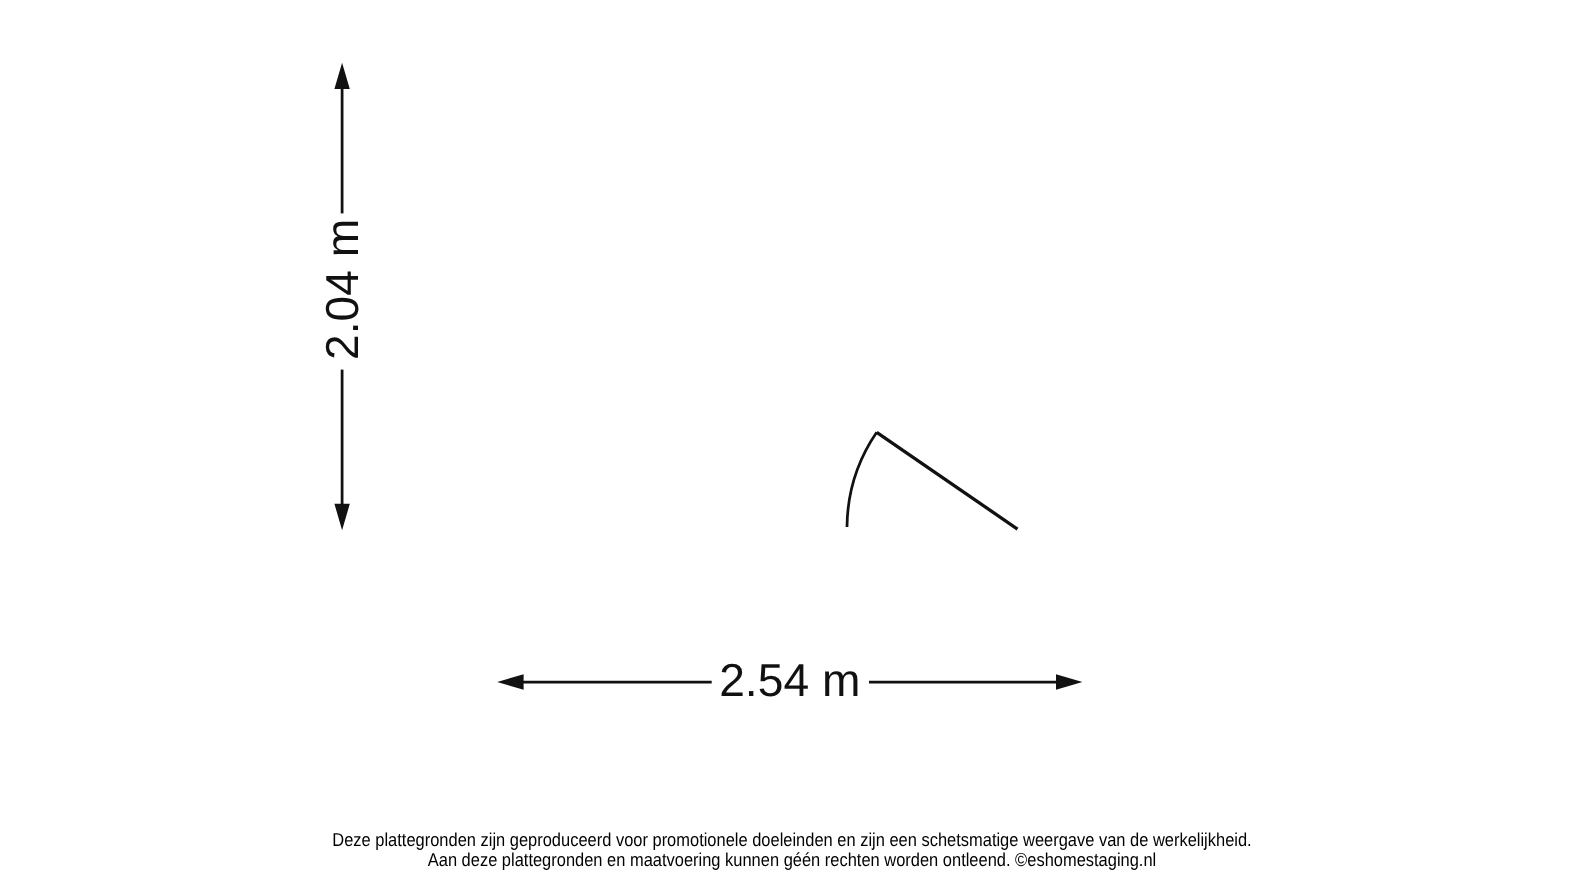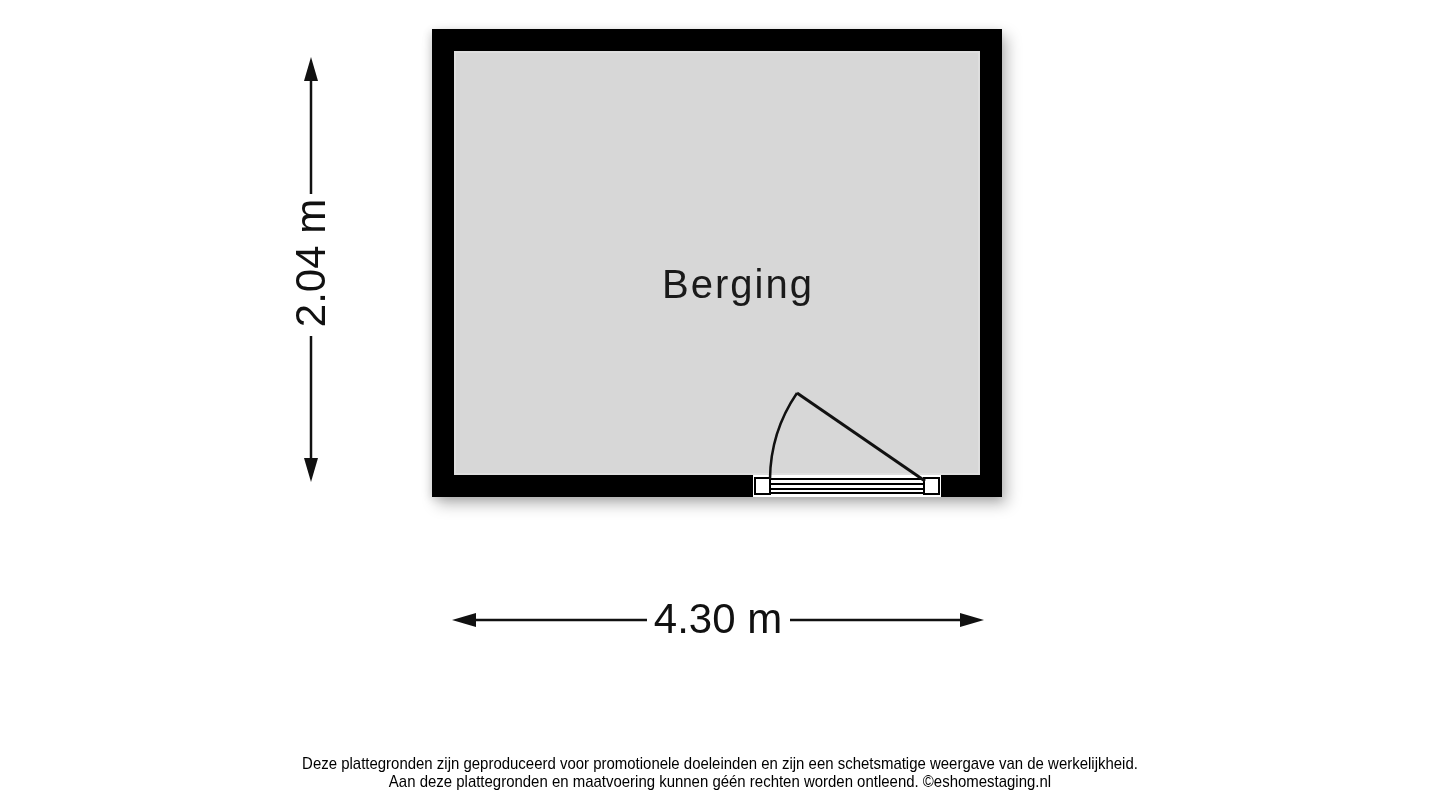--- a/index.html
+++ b/index.html
@@ -66,36 +66,20 @@
     font-size:17px;line-height:17.5px;color:#000;
     transform:scaleX(0.88);transform-origin:50% 0;
     letter-spacing:0;
   }
 </style>
 </head>
 <body>
 
 <div class="canvas">
 
-  <div class="walls">
-    <div class="floor">
-      <div class="room-label">
-        <span>Berging</span>
-      </div>
-    </div>
-
-    <div class="door-opening">
-      <div class="threshold">
-        <div class="tline tline-1"></div>
-        <div class="tline tline-2"></div>
-      </div>
-      <div class="jamb jamb-left"></div>
-      <div class="jamb jamb-right"></div>
-    </div>
-  </div>
 
   <svg class="overlay" viewBox="0 0 1440 810">
 
     <line x1="925" y1="481" x2="797" y2="393" stroke-width="3"></line>
     <path d="M 770 479 A 155 155 0 0 1 797 393" stroke-width="2.5"></path>
 
     <g>
       <polygon points="311,57 304,81 318,81"></polygon>
       <line x1="311" y1="79" x2="311" y2="194" stroke-width="2.5"></line>
       <line x1="311" y1="336" x2="311" y2="460" stroke-width="2.5"></line>
@@ -104,21 +88,21 @@
 
     <g>
       <polygon points="452,620 476,613 476,627"></polygon>
       <line x1="474" y1="620" x2="647" y2="620" stroke-width="2.5"></line>
       <line x1="790" y1="620" x2="962" y2="620" stroke-width="2.5"></line>
       <polygon points="984,620 960,613 960,627"></polygon>
     </g>
   </svg>
 
   <div class="dim-label dim-h">
-    <span class="inner">4.30 m</span>
+    <span class="inner">2.54 m</span>
   </div>
   <div class="dim-label dim-v">
     <span class="inner">2.04 m</span>
   </div>
 
   <div class="footer">
     <div>Deze plattegronden zijn geproduceerd voor promotionele doeleinden en zijn een schetsmatige weergave van de werkelijkheid.</div>
     <div>Aan deze plattegronden en maatvoering kunnen géén rechten worden ontleend. ©eshomestaging.nl</div>
   </div>
 

